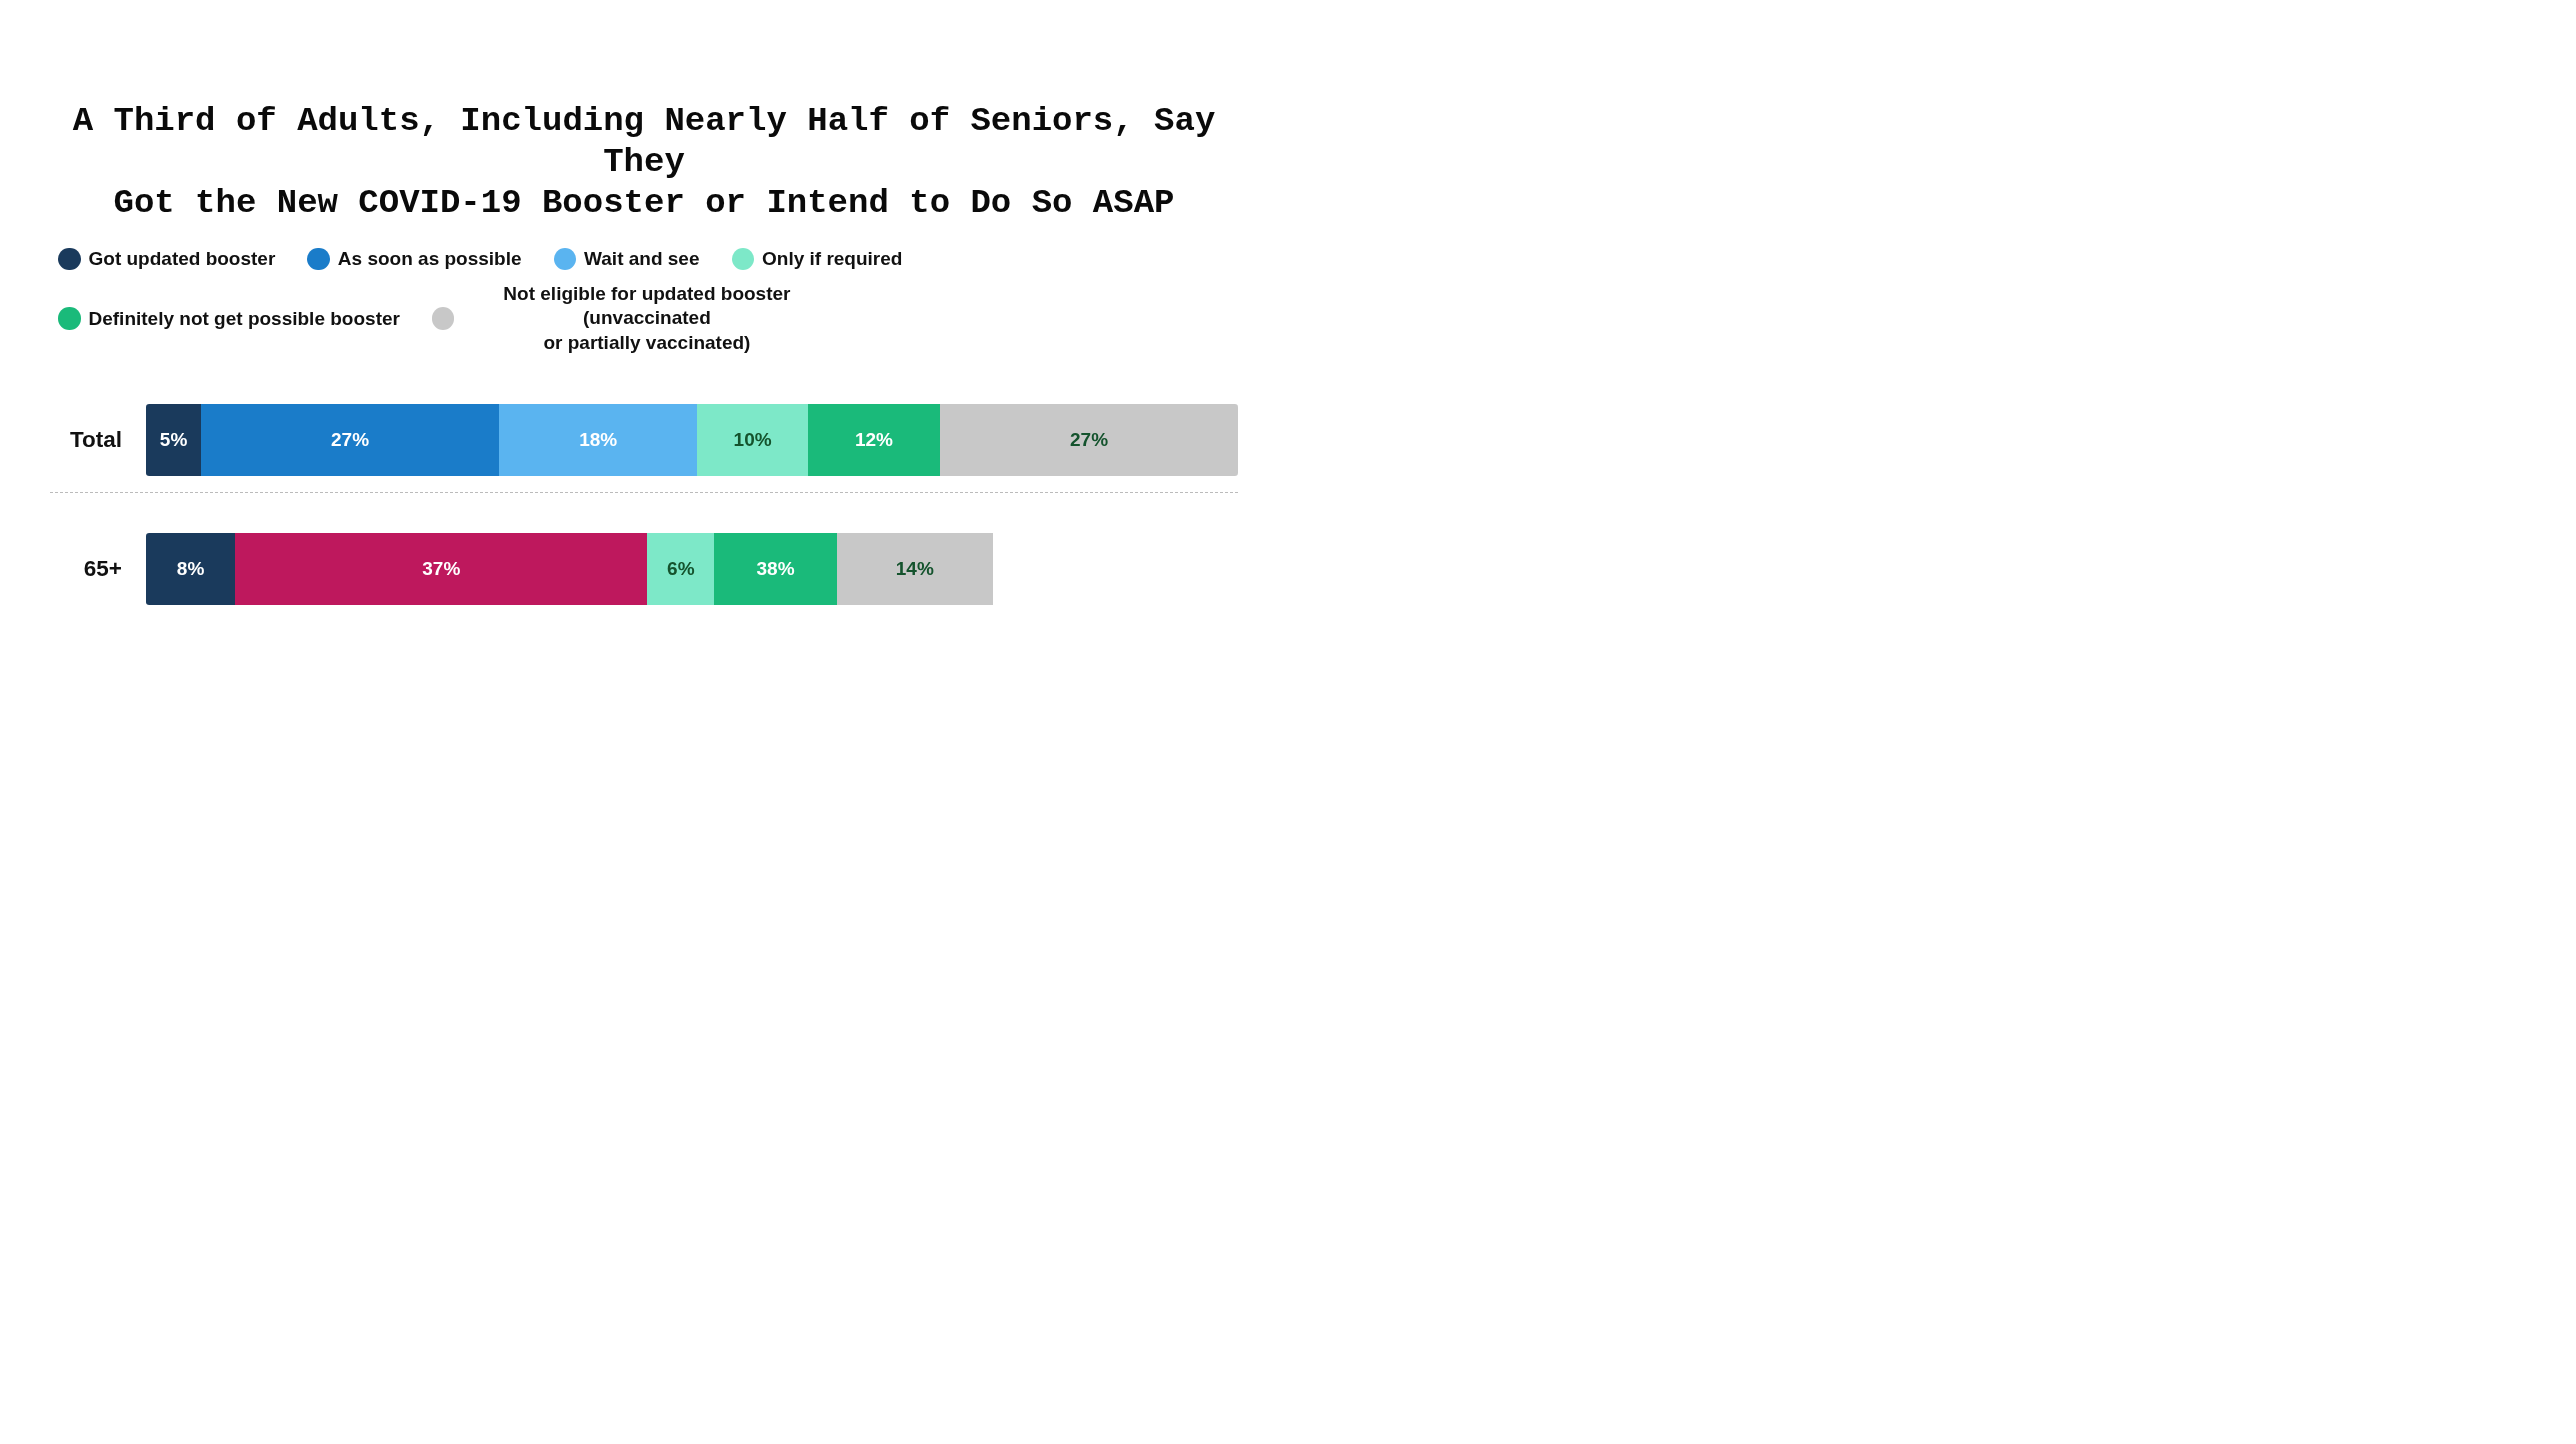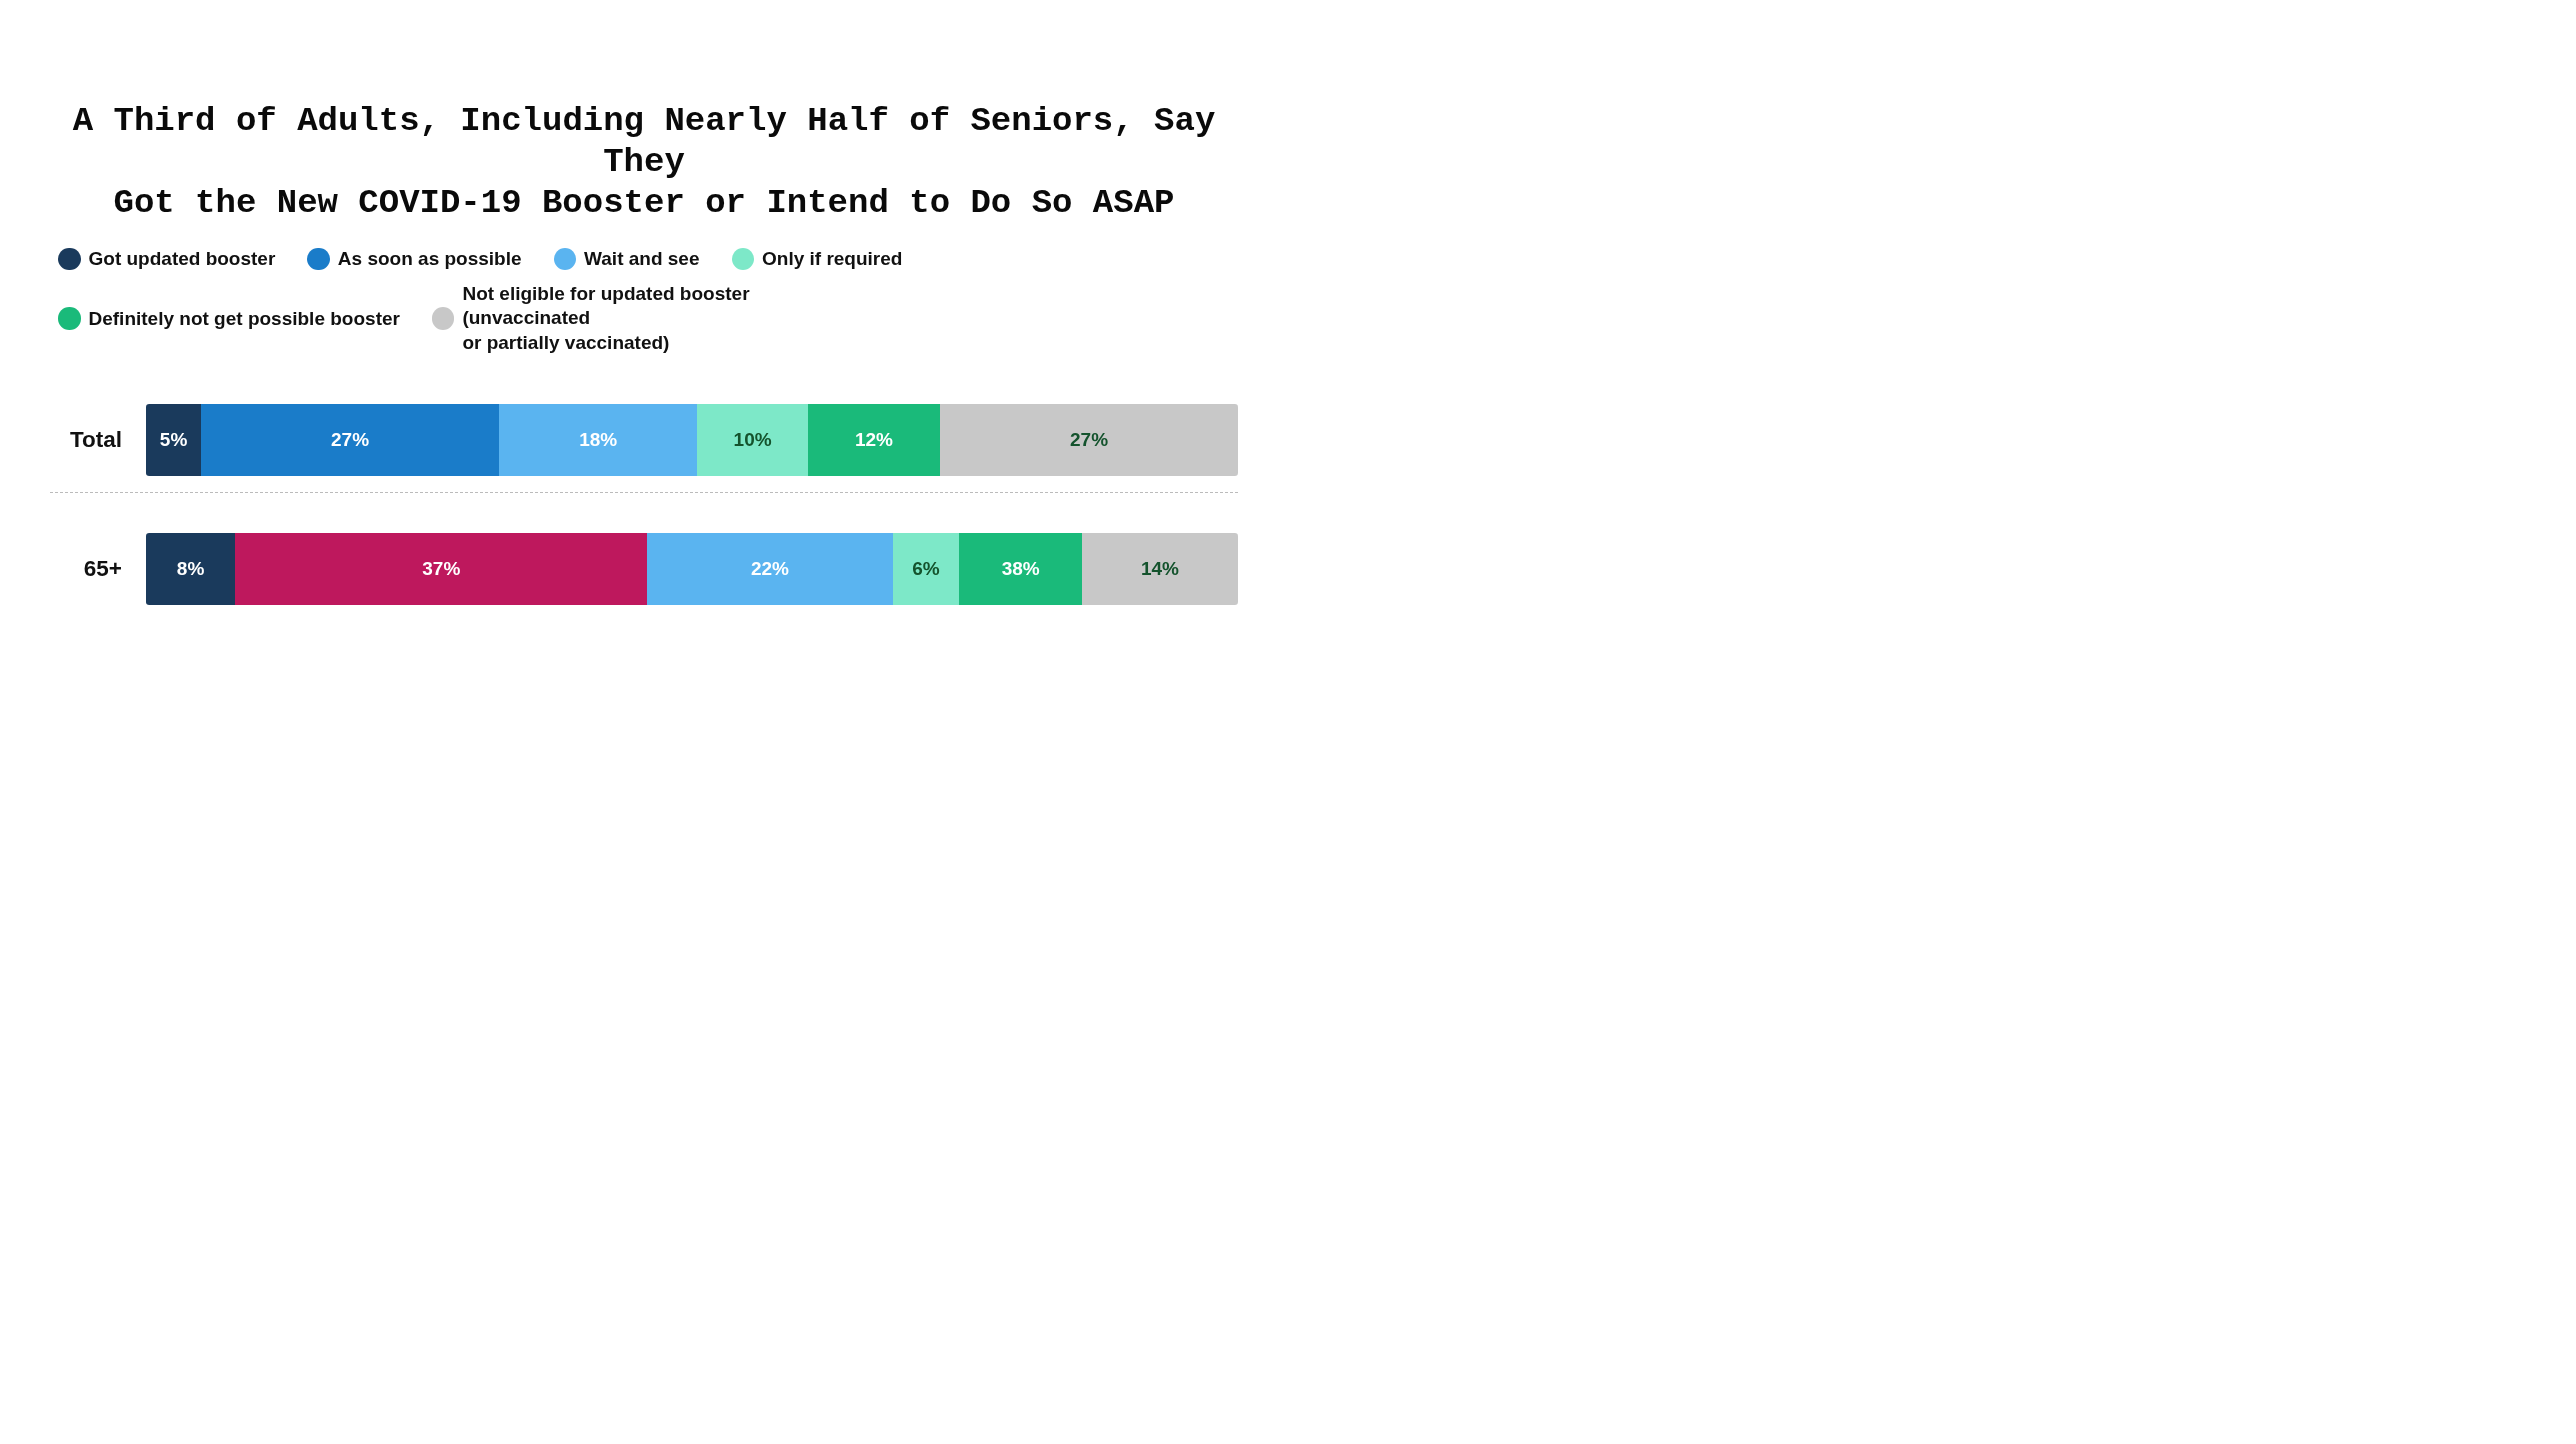--- a/index.html
+++ b/index.html
@@ -125,21 +125,21 @@
         <span>Only if required</span>
       </div>
     </div>
     <div class="legend-row" style="margin-top:4.8px;">
       <div class="legend-item">
         <div class="legend-dot" style="background:#1aba7a;"></div>
         <span>Definitely not get possible booster</span>
       </div>
       <div class="legend-item">
         <div class="legend-dot" style="background:#c8c8c8;"></div>
-        <span style="max-width:369px; line-height:1.3;">Not eligible for updated booster (unvaccinated<br>or partially vaccinated)</span>
+        <span style="max-width:369px; line-height:1.3;text-align:center;">Not eligible for updated booster (unvaccinated<br>or partially vaccinated)</span>
       </div>
     </div>
   </div>
 
   <div class="charts-area">
 
     <div class="chart-row divider">
       <div class="row-label">Total</div>
       <div class="bar-container" id="bar-total">
           <div class="bar-segment" style="width: 5.05051%; background: rgb(26, 58, 92);">5%</div>
@@ -149,21 +149,20 @@
           <div class="bar-segment" style="width: 12.1212%; background: rgb(26, 186, 122);">12%</div>
           <div class="bar-segment dark-value" style="width: 27.2727%; background: rgb(200, 200, 200);">27%</div>
         </div>
     </div>
 
     <div class="chart-row" style="margin-top:8px;">
       <div class="row-label">65+</div>
       <div class="bar-container" id="bar-seniors">
           <div class="bar-segment" style="width: 8.16327%; background: rgb(26, 58, 92);">8%</div>
           <div class="bar-segment" style="width: 37.7551%; background: #be185d;">37%</div>
-          <div class="bar-segment" style="width: 22.449%; background: rgb(90, 180, 240);">22%</div>
           <div class="bar-segment dark-value" style="width: 6.12245%; background: rgb(125, 232, 200);">6%</div>
           <div class="bar-segment" style="width: 11.2245%; background: rgb(26, 186, 122);">38%</div>
           <div class="bar-segment dark-value" style="width: 14.2857%; background: rgb(200, 200, 200);">14%</div>
         </div>
     </div>
 
   </div>
 </div>
 
 

